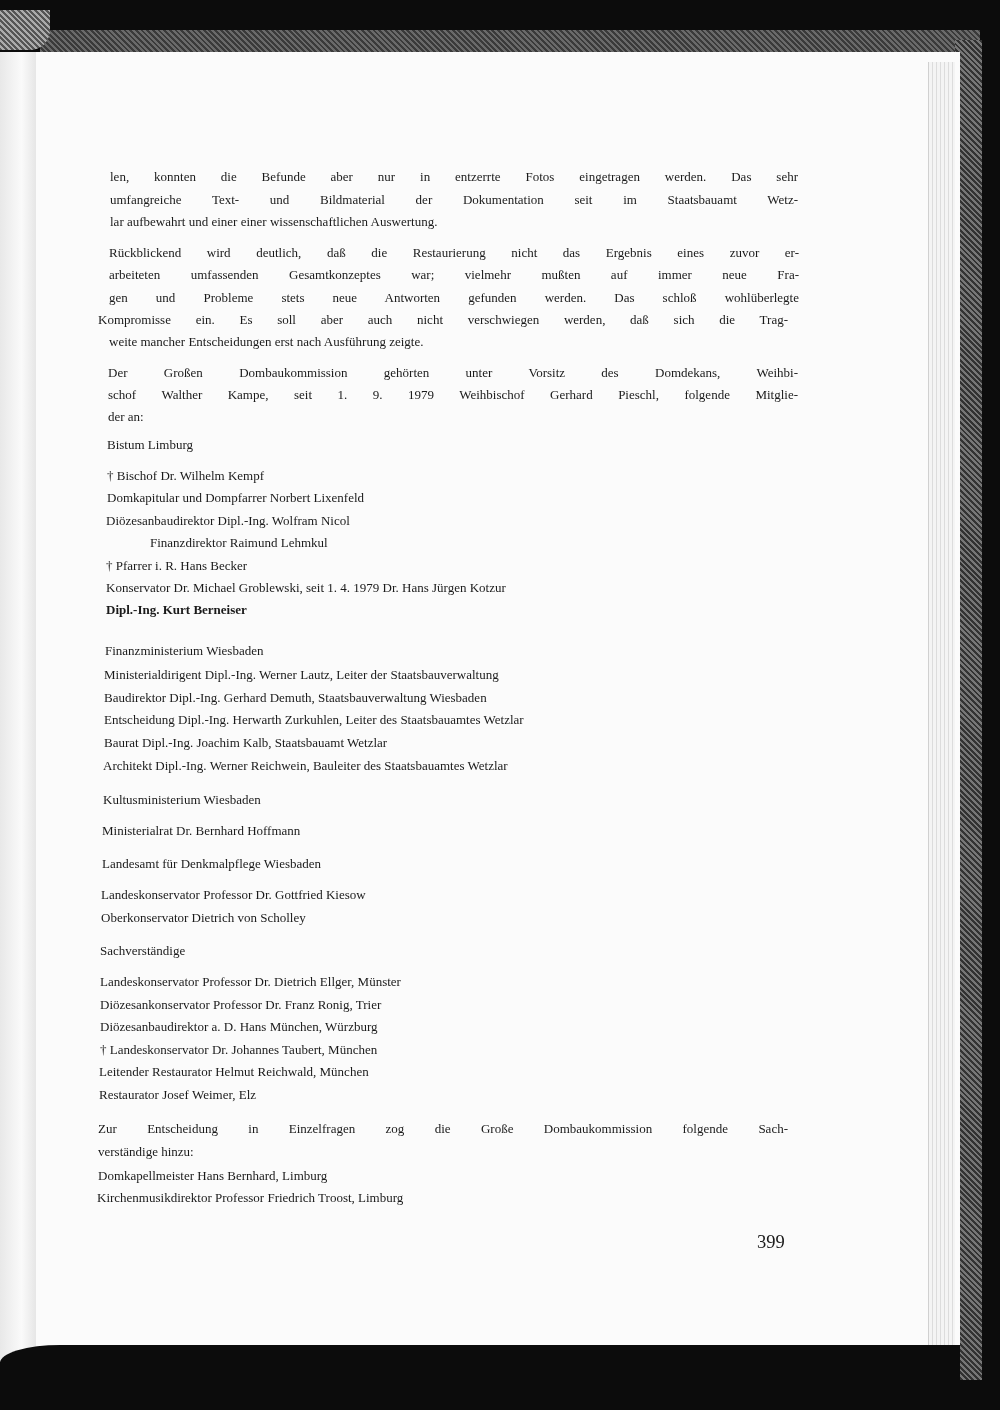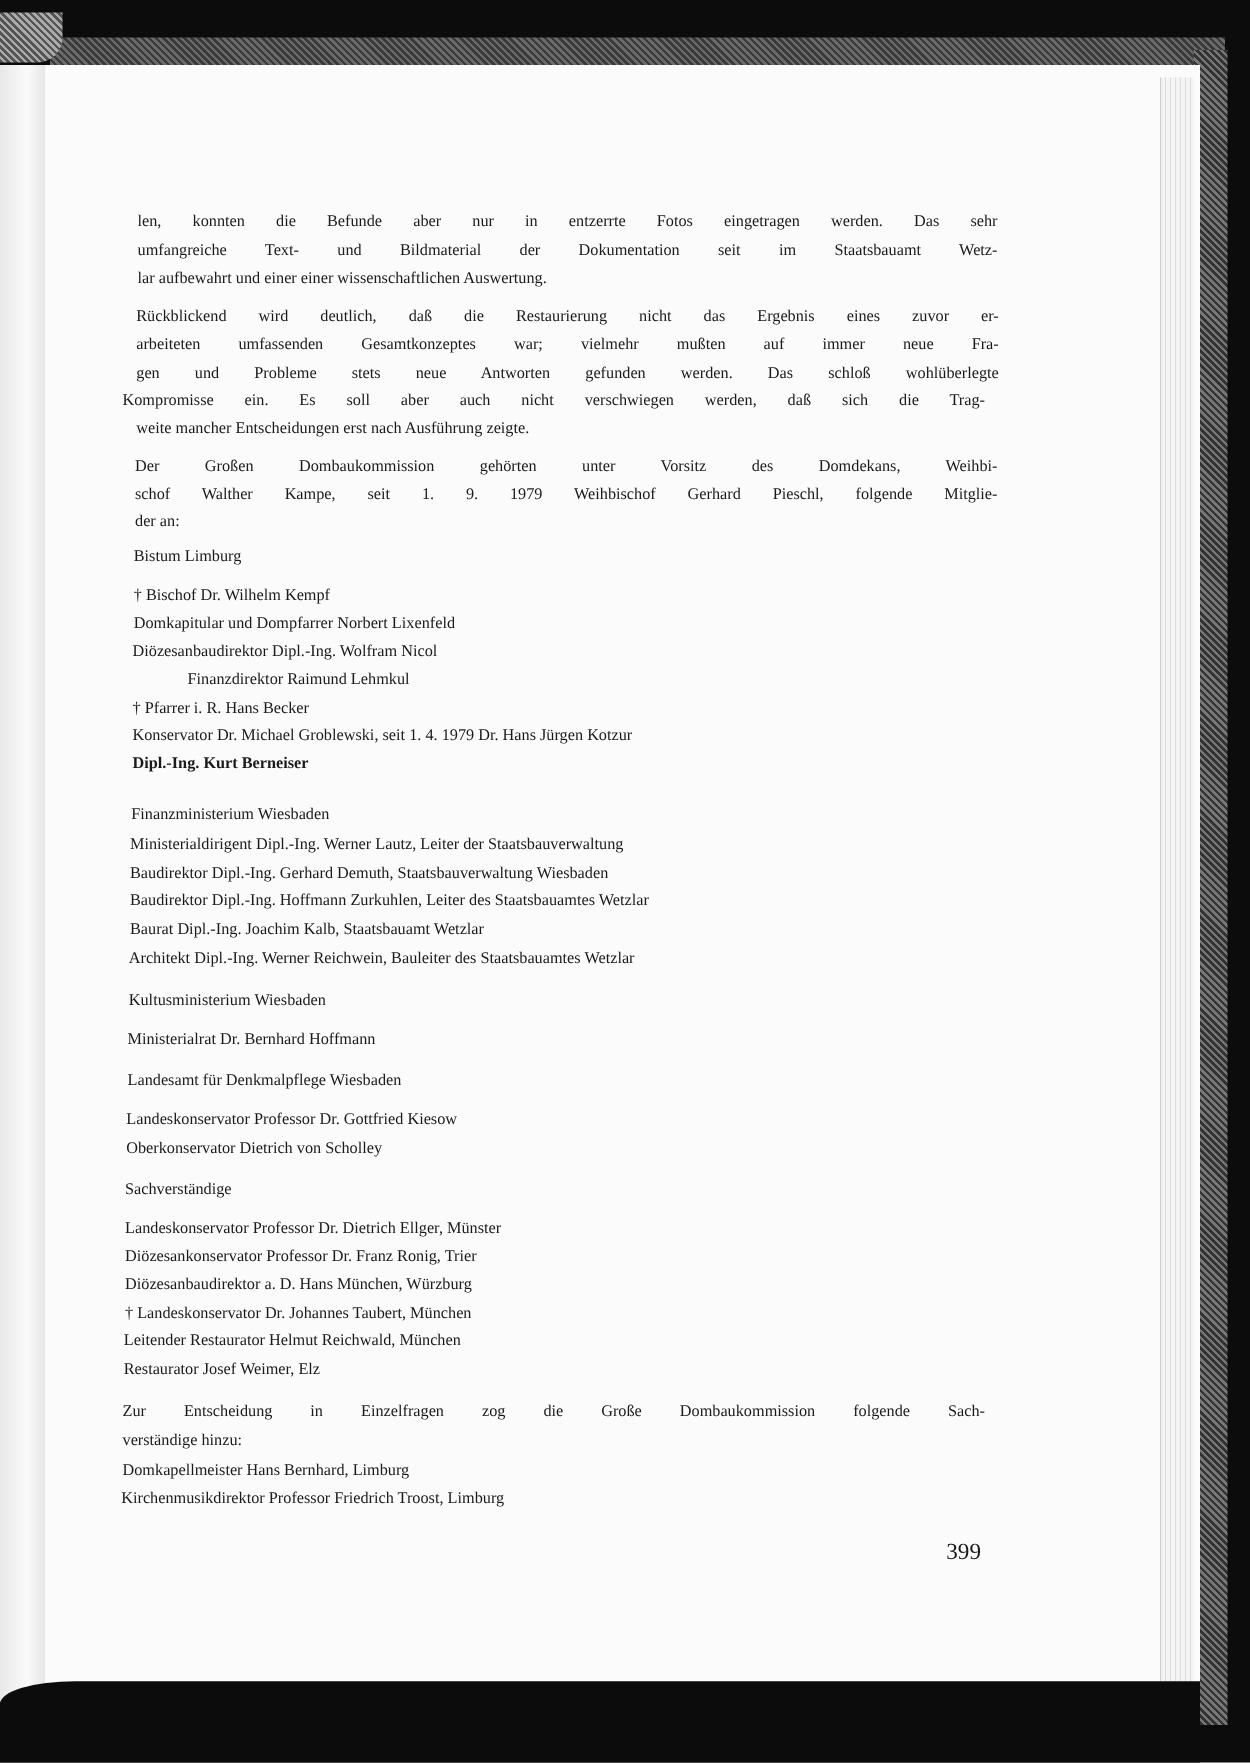--- a/index.html
+++ b/index.html
@@ -88,21 +88,21 @@
   <div class="line" style="left:106px;top:532px;margin-left:44px;">Finanzdirektor Raimund Lehmkul</div>
   <div class="line" style="left:106px;top:555px;">† Pfarrer i. R. Hans Becker</div>
   <div class="line" style="left:106px;top:577px;">Konservator Dr. Michael Groblewski, seit 1. 4. 1979 Dr. Hans Jürgen Kotzur</div>
   <div class="line" style="left:106px;top:599px;font-weight:bold;">Dipl.-Ing. Kurt Berneiser</div>
 </div>
 
 <div>
   <div class="line" style="left:105px;top:640px;text-align:right;">Finanzministerium Wiesbaden</div>
   <div class="line" style="left:104px;top:664px;">Ministerialdirigent Dipl.-Ing. Werner Lautz, Leiter der Staatsbauverwaltung</div>
   <div class="line" style="left:104px;top:687px;">Baudirektor Dipl.-Ing. Gerhard Demuth, Staatsbauverwaltung Wiesbaden</div>
-  <div class="line" style="left:104px;top:709px;">Baudirektor Dipl.-Ing. Hoffmann Zurkuhlen, Leiter des Staatsbauamtes Wetzlar</div>
+  <div class="line" style="left:104px;top:709px;">Entscheidung Dipl.-Ing. Herwarth Zurkuhlen, Leiter des Staatsbauamtes Wetzlar</div>
   <div class="line" style="left:104px;top:732px;">Baurat Dipl.-Ing. Joachim Kalb, Staatsbauamt Wetzlar</div>
   <div class="line" style="left:103px;top:755px;">Architekt Dipl.-Ing. Werner Reichwein, Bauleiter des Staatsbauamtes Wetzlar</div>
 </div>
 
 <div>
   <div class="line" style="left:103px;top:789px;">Kultusministerium Wiesbaden</div>
   <div class="line" style="left:102px;top:820px;">Ministerialrat Dr. Bernhard Hoffmann</div>
 </div>
 
 <div>

